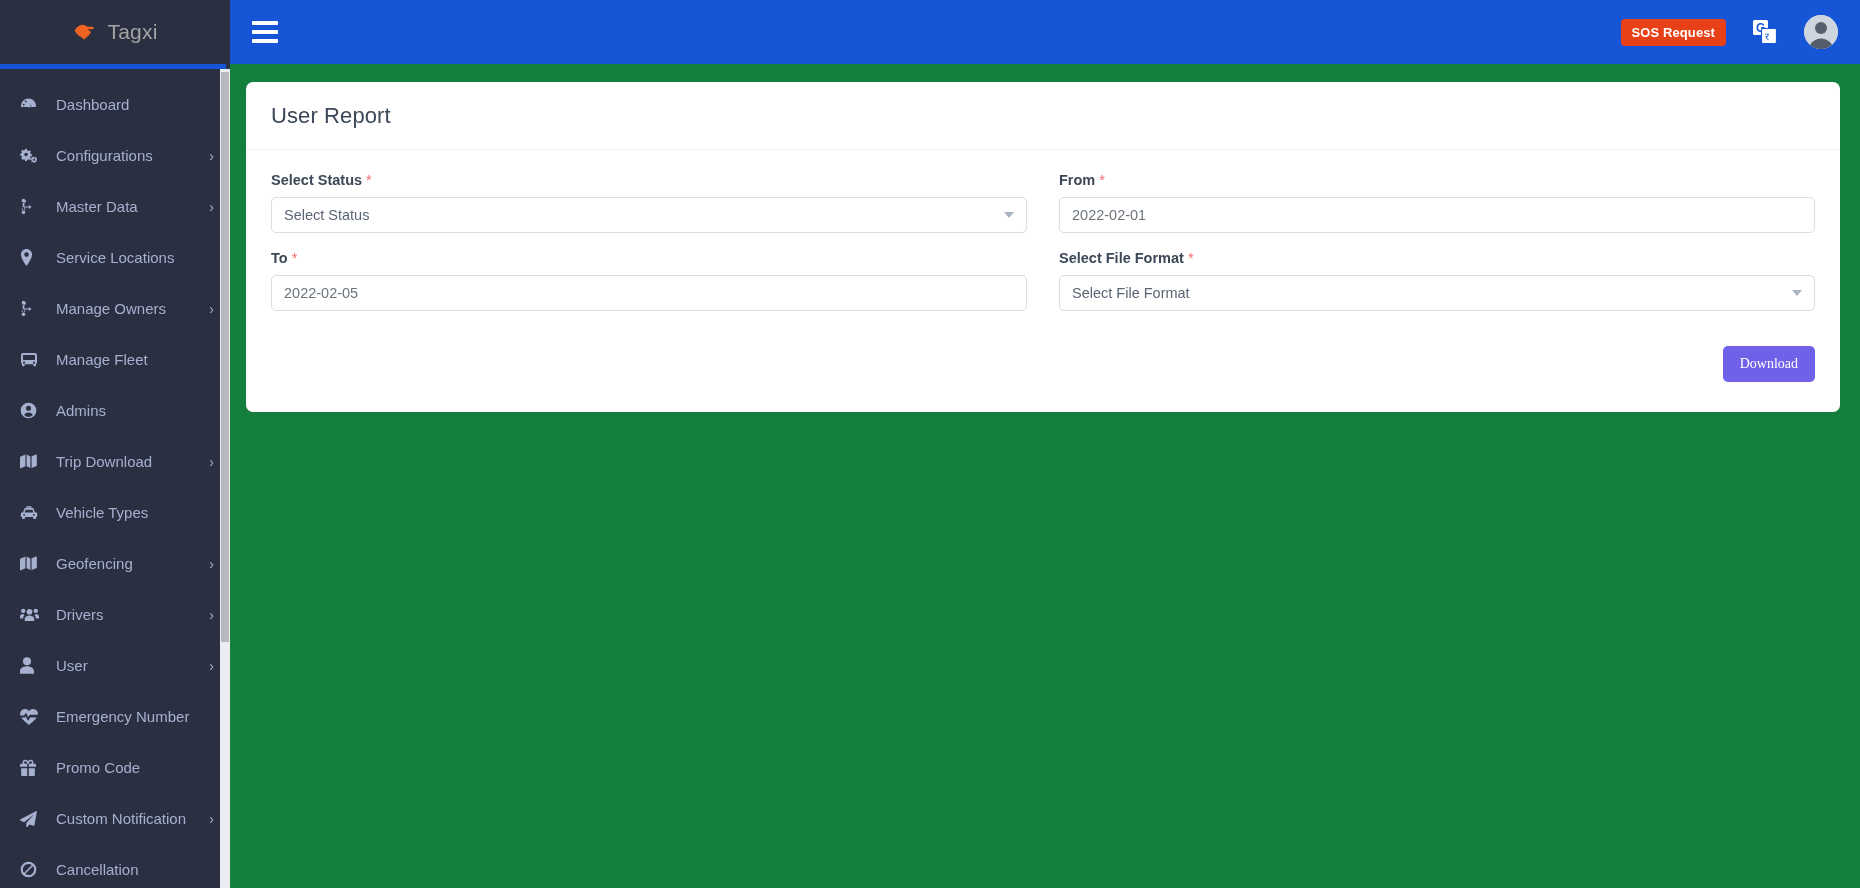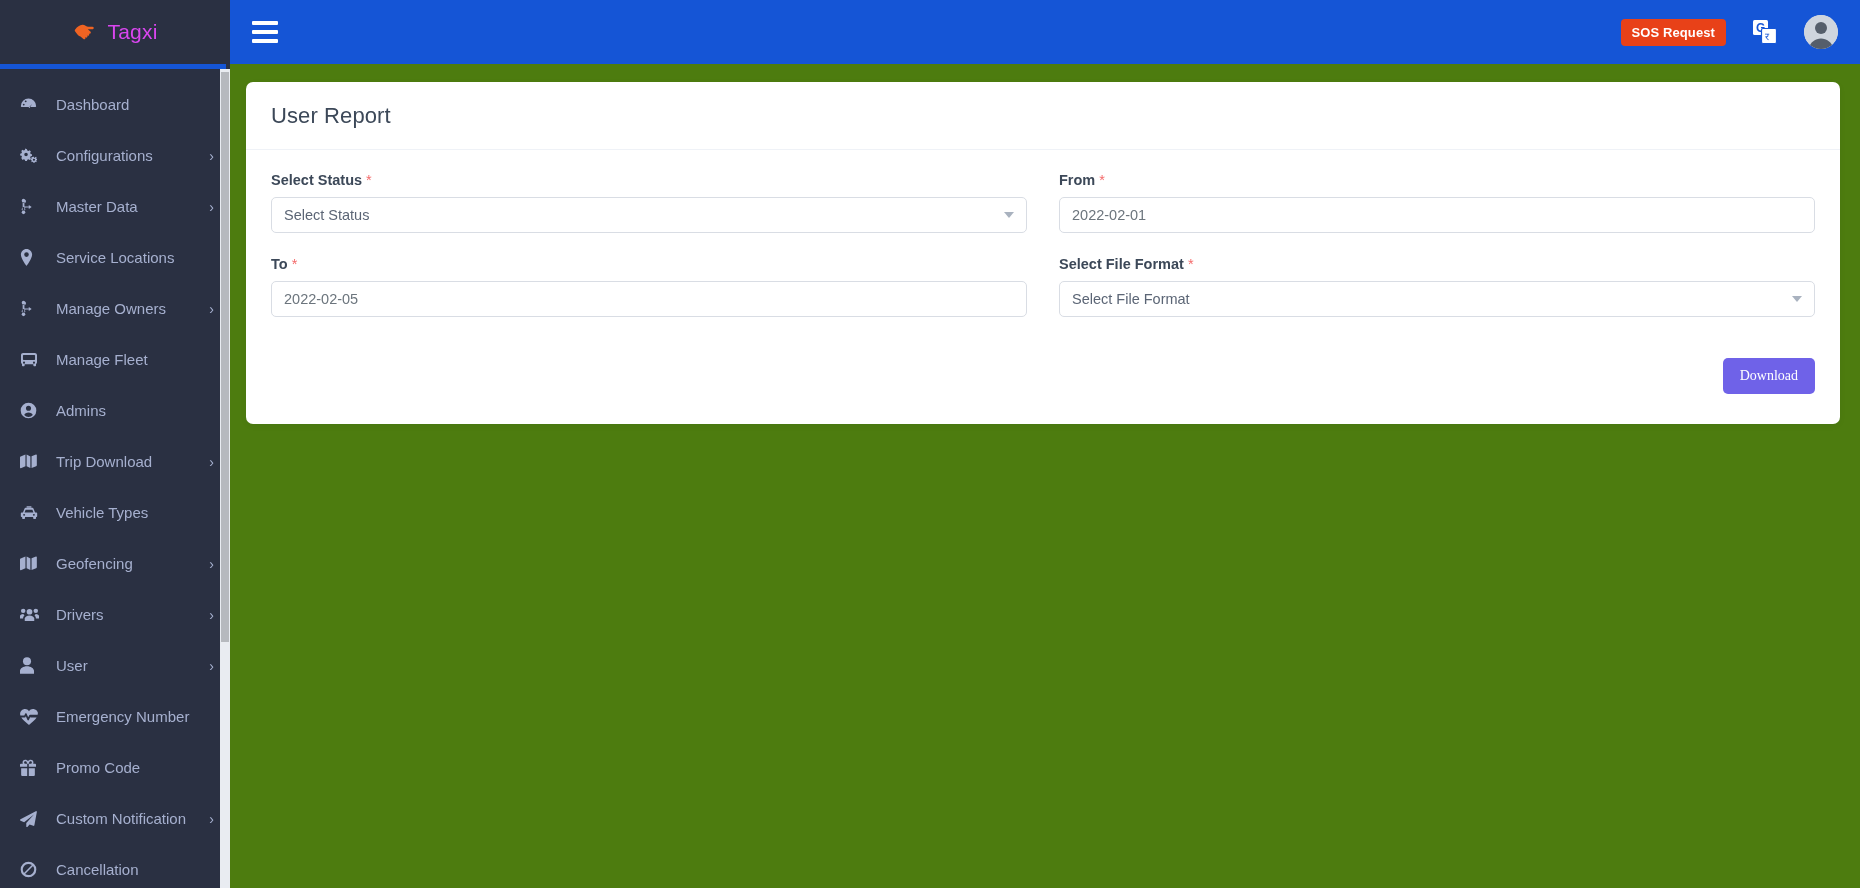--- a/index.html
+++ b/index.html
@@ -36,21 +36,21 @@
     align-items: center;
     justify-content: center;
     gap: 9px;
     background: #2a3042;
   }
   .brand-mark {
     width: 26px; height: 26px;
     display: flex; align-items: center; justify-content: center;
   }
   .brand-name {
-    color: #d946ef;
+    color: #a3a3a3;
     font-size: 21px;
     font-weight: 500;
     letter-spacing: .2px;
   }
 
   .brand-underline {
     height: 5px;
     background: #1555d6;
     width: 226px;
   }
@@ -160,21 +160,21 @@
     cursor: pointer;
   }
   .avatar svg { display: block; }
 
   
   .main {
     position: absolute;
     left: 230px; top: 64px;
     width: 1630px;
     height: 824px;
-    background: #4d7c0f;
+    background: #15803d;
     padding: 18px 20px 0 16px;
   }
 
   .card {
     background: #ffffff;
     border-radius: 7px;
     box-shadow: 0 2px 6px rgba(18,38,63,.06);
     width: 100%;
     max-width: 1596px;
   }
@@ -194,21 +194,21 @@
     padding: 22px 25px 30px 25px;
   }
 
   .form-grid {
     display: grid;
     grid-template-columns: 1fr 1fr;
     column-gap: 32px;
     row-gap: 0;
   }
 
-  .field { margin-bottom: 23px; }
+  .field { margin-bottom: 17px; }
 
   .field-label {
     font-size: 14.5px;
     font-weight: 700;
     color: #3c4858;
     margin-bottom: 9px;
     display: block;
   }
   .req { color: #f46a6a; font-weight: 400; }
 

